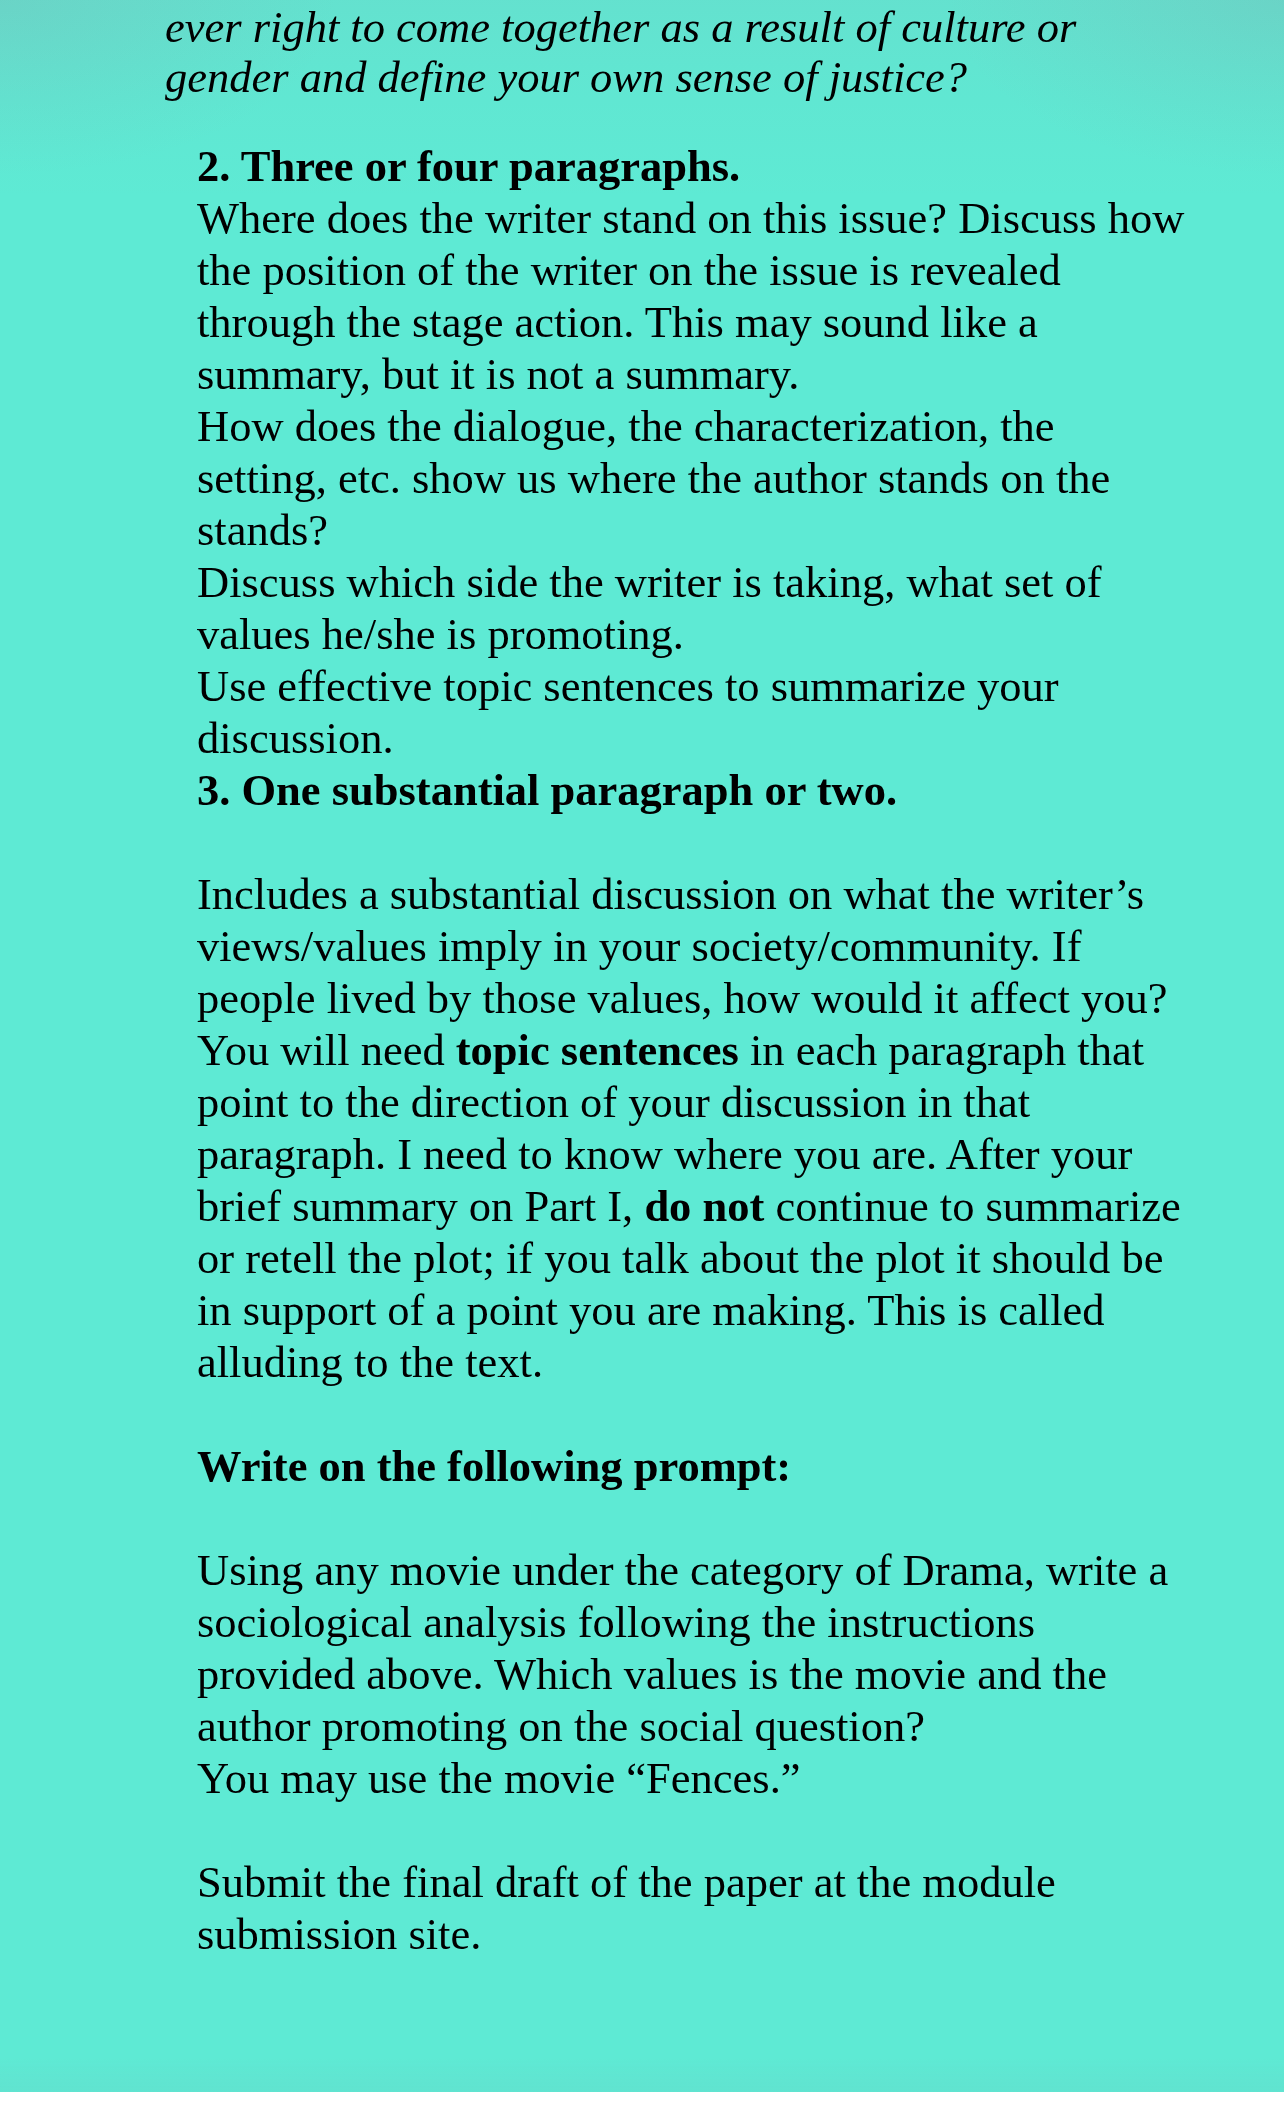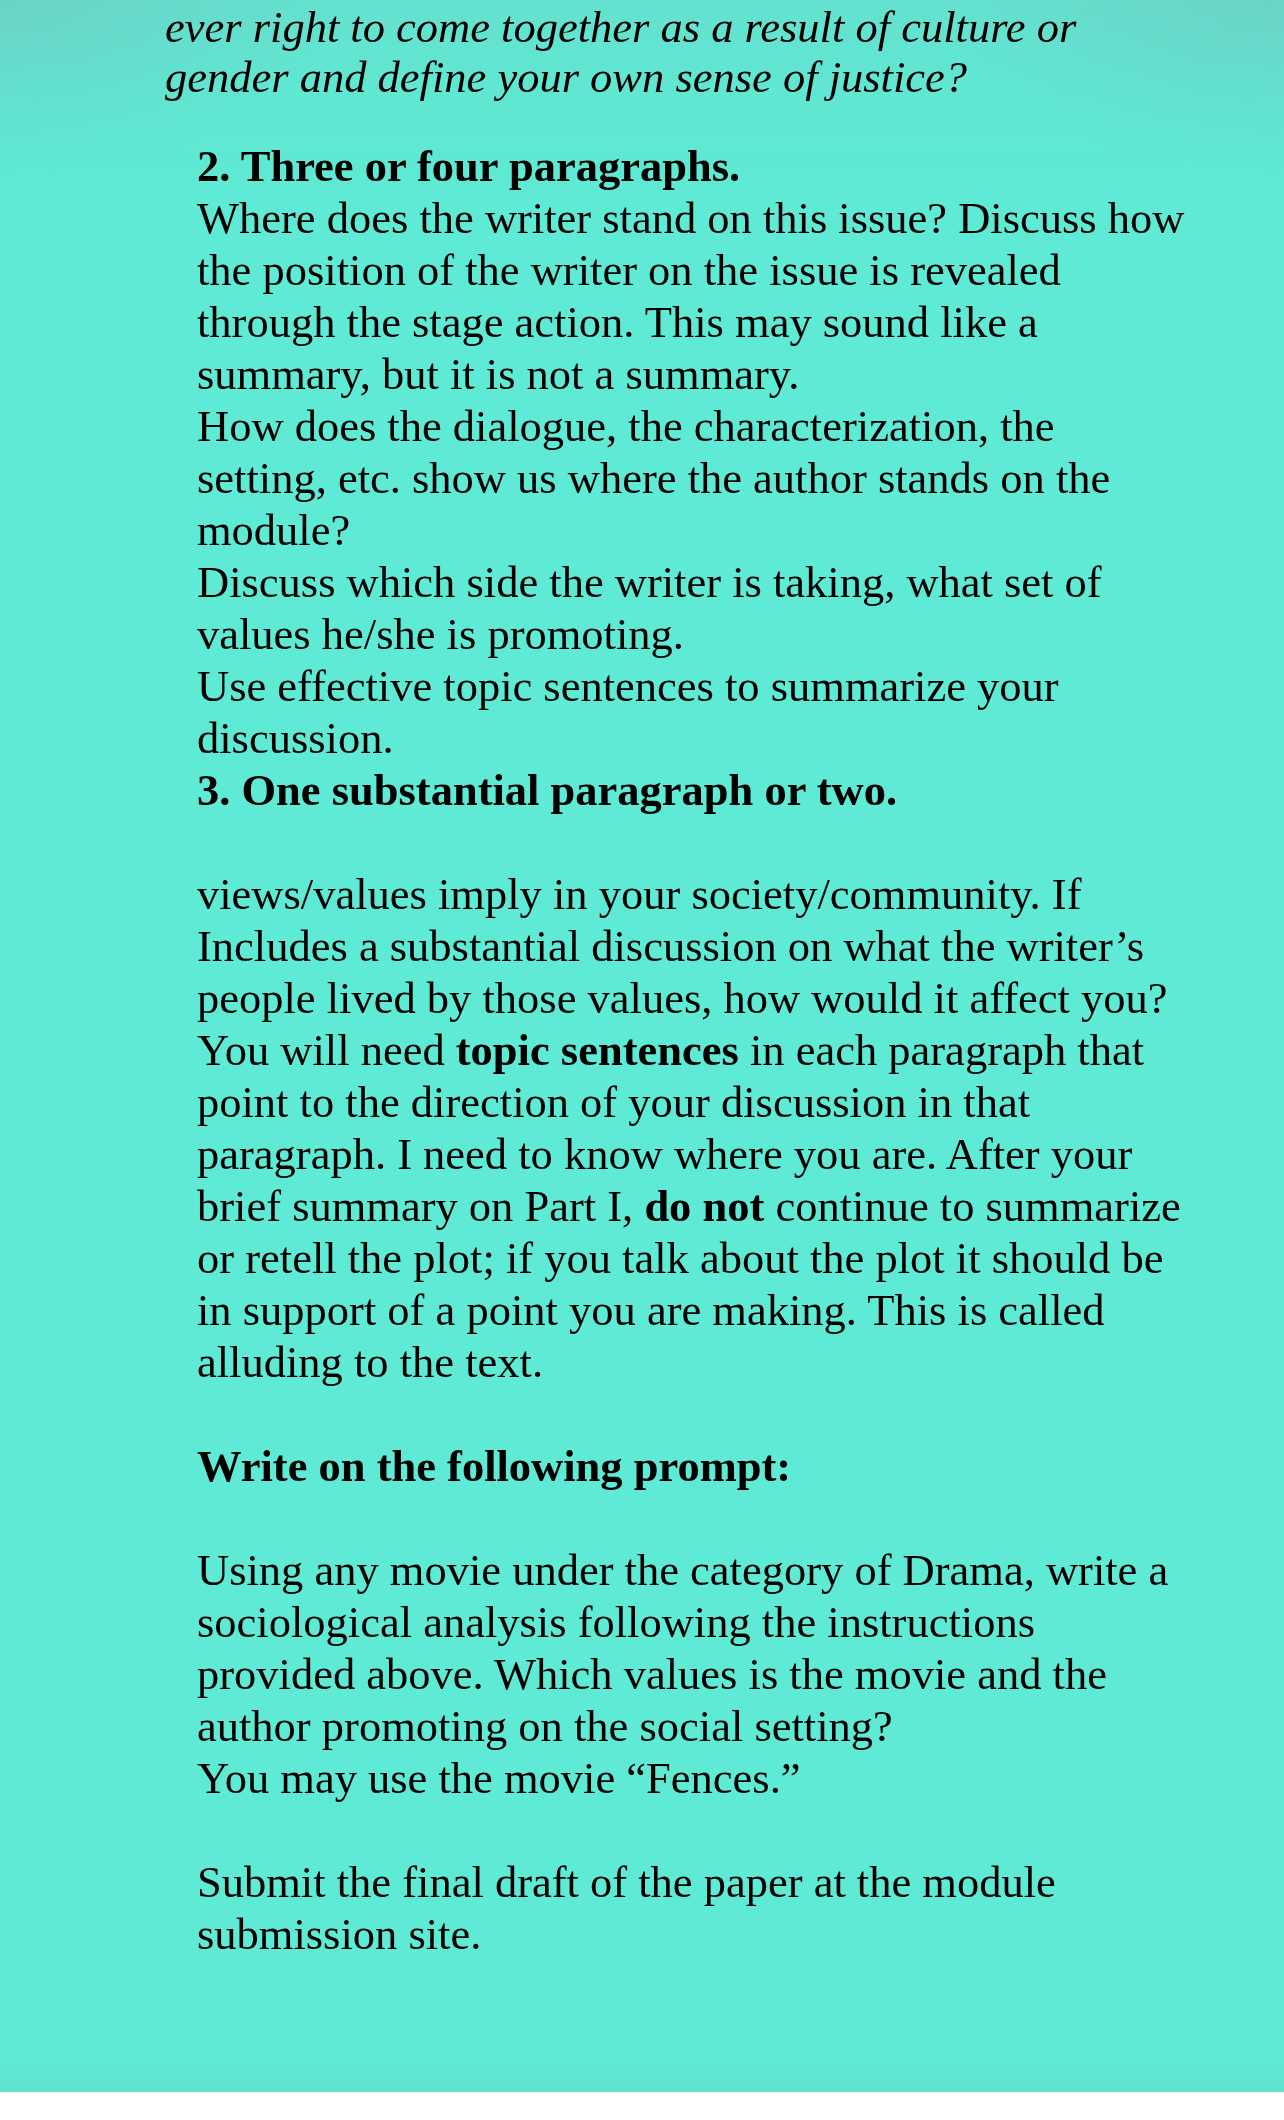--- a/index.html
+++ b/index.html
@@ -75,43 +75,43 @@
       <div class="line">gender and define your own sense of justice?</div>
     </div>
   <div class="main-block">
       <div class="line"><span class="b">2. Three or four paragraphs.</span></div>
       <div class="line"><span>Where does the writer stand on this issue? Discuss how</span></div>
       <div class="line"><span>the position of the writer on the issue is revealed</span></div>
       <div class="line"><span>through the stage action. This may sound like a</span></div>
       <div class="line"><span>summary, but it is not a summary.</span></div>
       <div class="line"><span>How does the dialogue, the characterization, the</span></div>
       <div class="line"><span>setting, etc. show us where the author stands on the</span></div>
-      <div class="line"><span>module?</span></div>
+      <div class="line"><span>stands?</span></div>
       <div class="line"><span>Discuss which side the writer is taking, what set of</span></div>
       <div class="line"><span>values he/she is promoting.</span></div>
       <div class="line"><span>Use effective topic sentences to summarize your</span></div>
       <div class="line"><span>discussion.</span></div>
       <div class="line"><span class="b">3. One substantial paragraph or two.</span></div>
       <div class="line">&nbsp;</div>
+      <div class="line"><span>Includes a substantial discussion on what the writer’s</span></div>
       <div class="line"><span>views/values imply in your society/community. If</span></div>
-      <div class="line"><span>Includes a substantial discussion on what the writer’s</span></div>
       <div class="line"><span>people lived by those values, how would it affect you?</span></div>
       <div class="line"><span>You will need </span><span class="b">topic sentences</span><span> in each paragraph that</span></div>
       <div class="line"><span>point to the direction of your discussion in that</span></div>
       <div class="line"><span>paragraph. I need to know where you are. After your</span></div>
       <div class="line"><span>brief summary on Part I, </span><span class="b">do not</span><span> continue to summarize</span></div>
       <div class="line"><span>or retell the plot; if you talk about the plot it should be</span></div>
       <div class="line"><span>in support of a point you are making. This is called</span></div>
       <div class="line"><span>alluding to the text.</span></div>
       <div class="line">&nbsp;</div>
       <div class="line"><span class="b">Write on the following prompt:</span></div>
       <div class="line">&nbsp;</div>
       <div class="line"><span>Using any movie under the category of Drama, write a</span></div>
       <div class="line"><span>sociological analysis following the instructions</span></div>
       <div class="line"><span>provided above. Which values is the movie and the</span></div>
-      <div class="line"><span>author promoting on the social setting?</span></div>
+      <div class="line"><span>author promoting on the social question?</span></div>
       <div class="line"><span>You may use the movie “Fences.”</span></div>
       <div class="line">&nbsp;</div>
       <div class="line"><span>Submit the final draft of the paper at the module</span></div>
       <div class="line"><span>submission site.</span></div>
     </div>
   <div class="bottom-band"></div>
 </div>
 
 </body></html>

